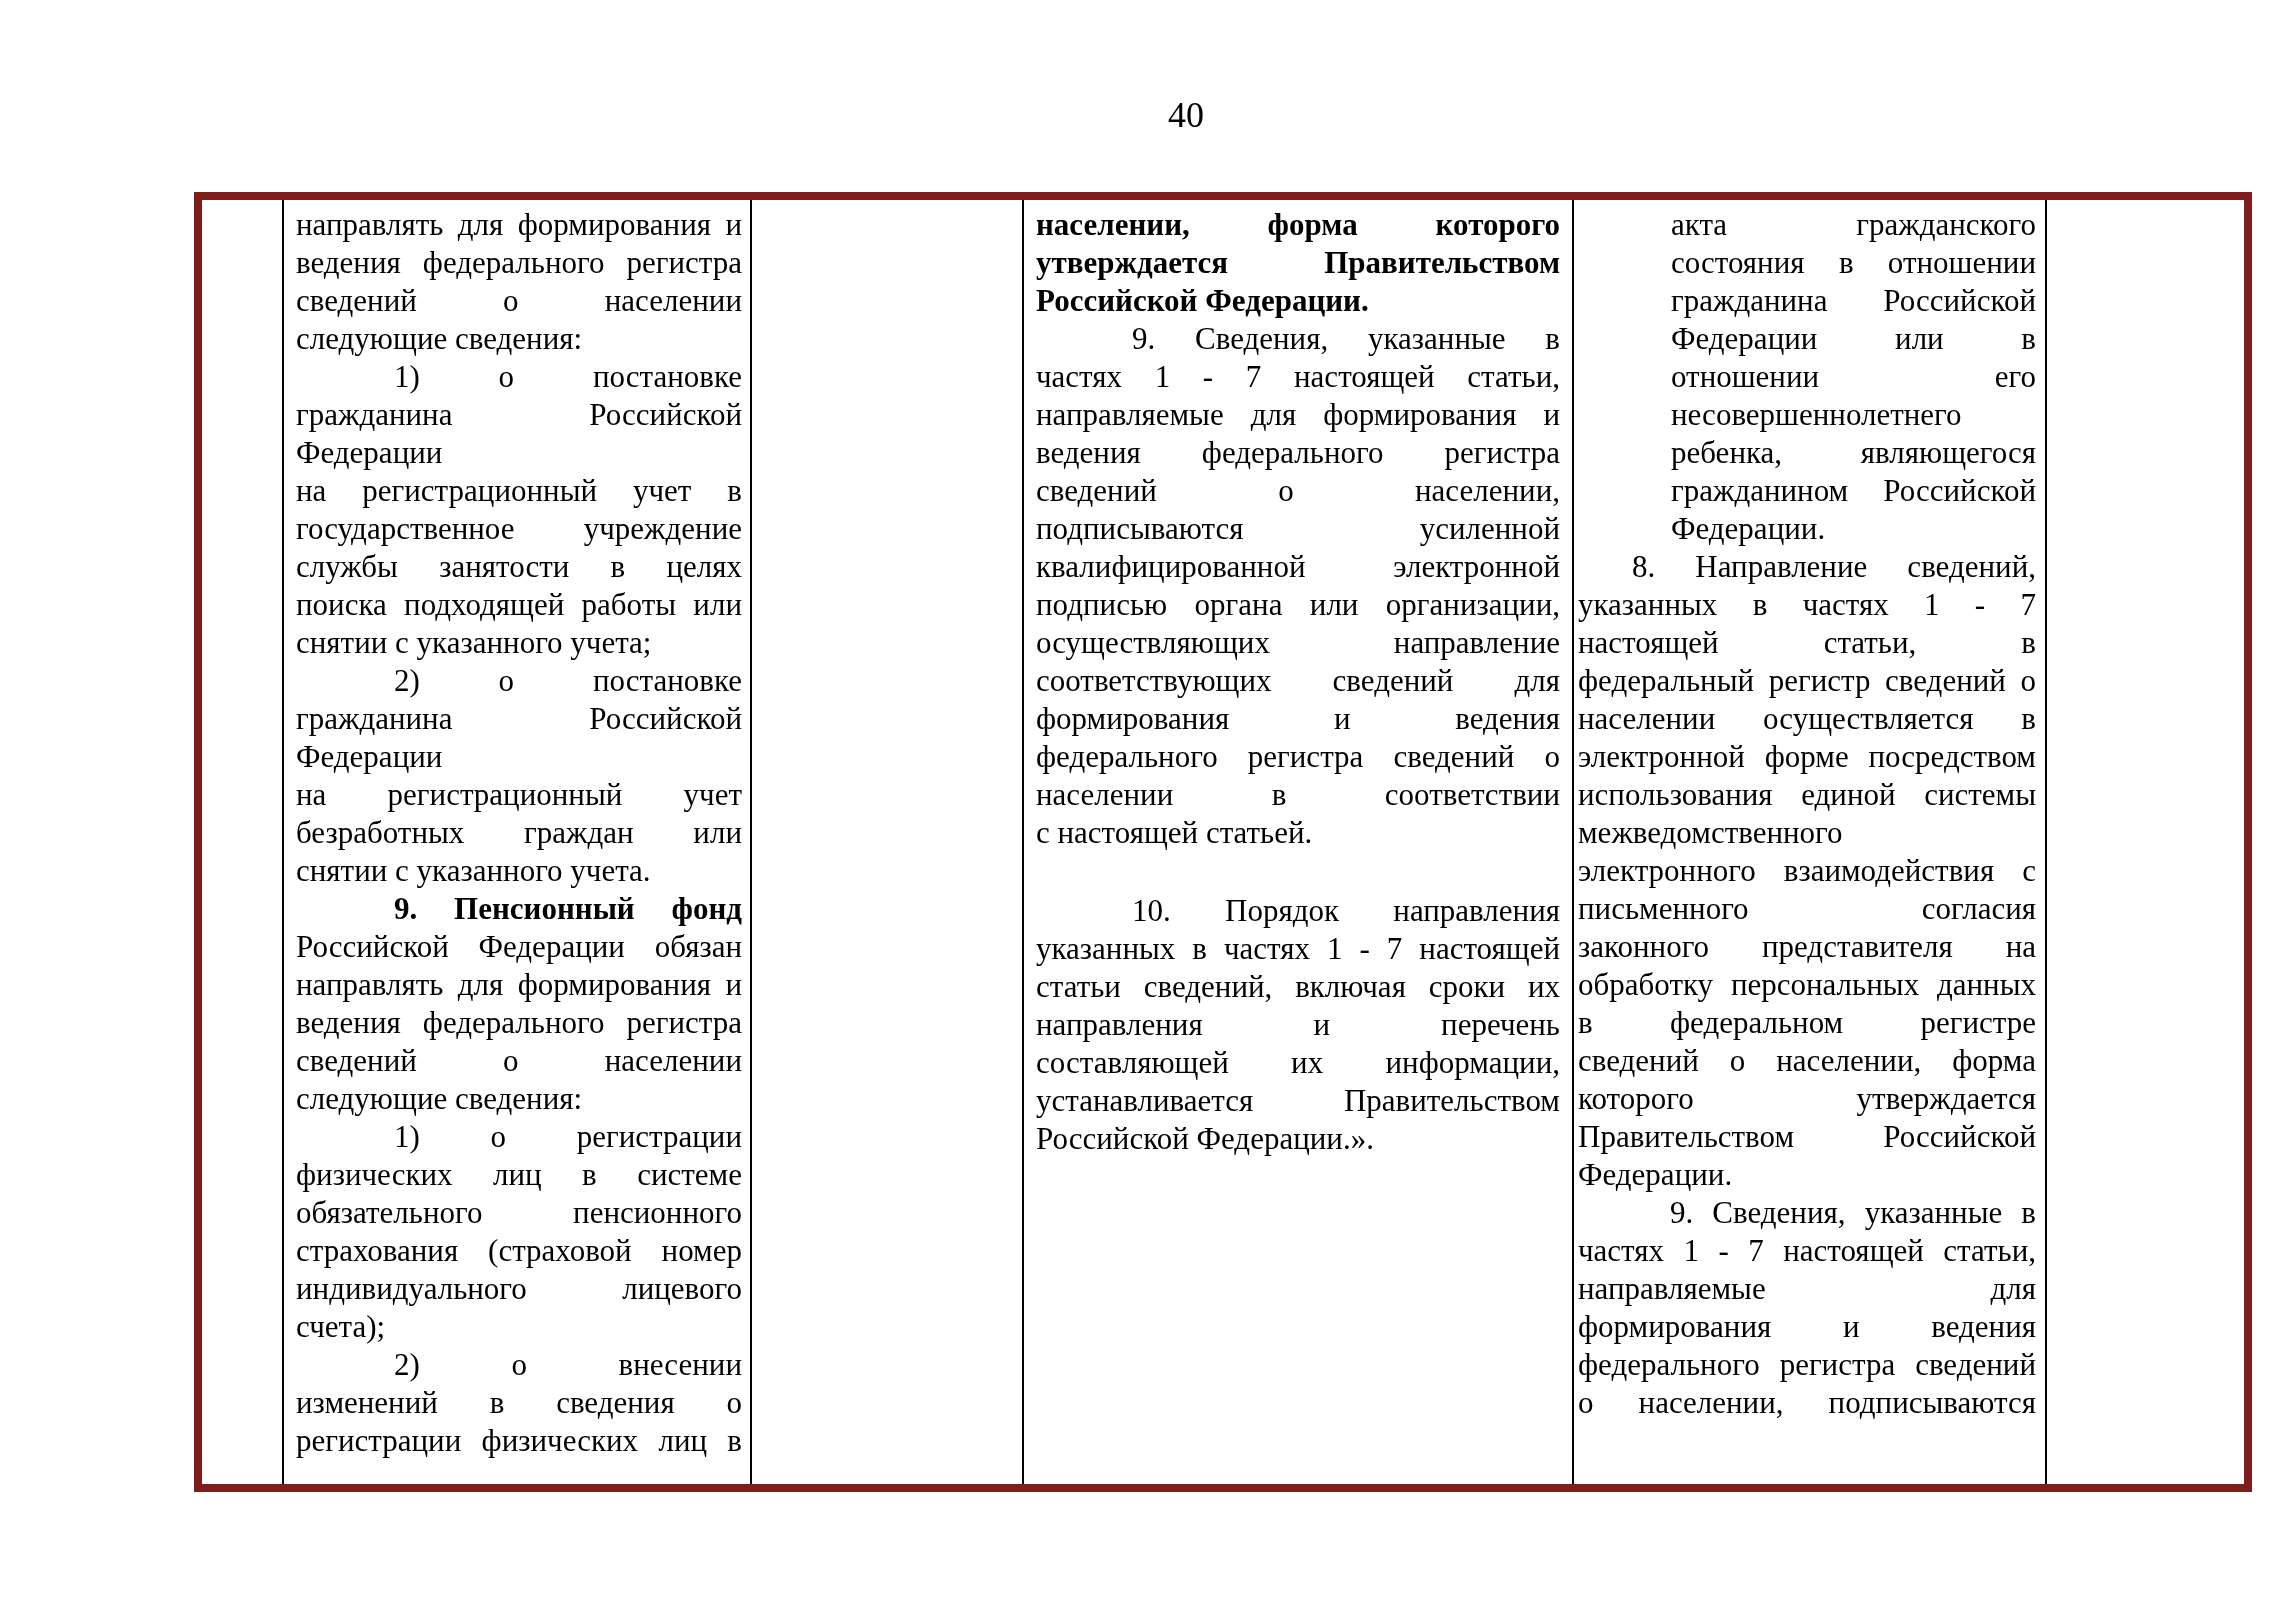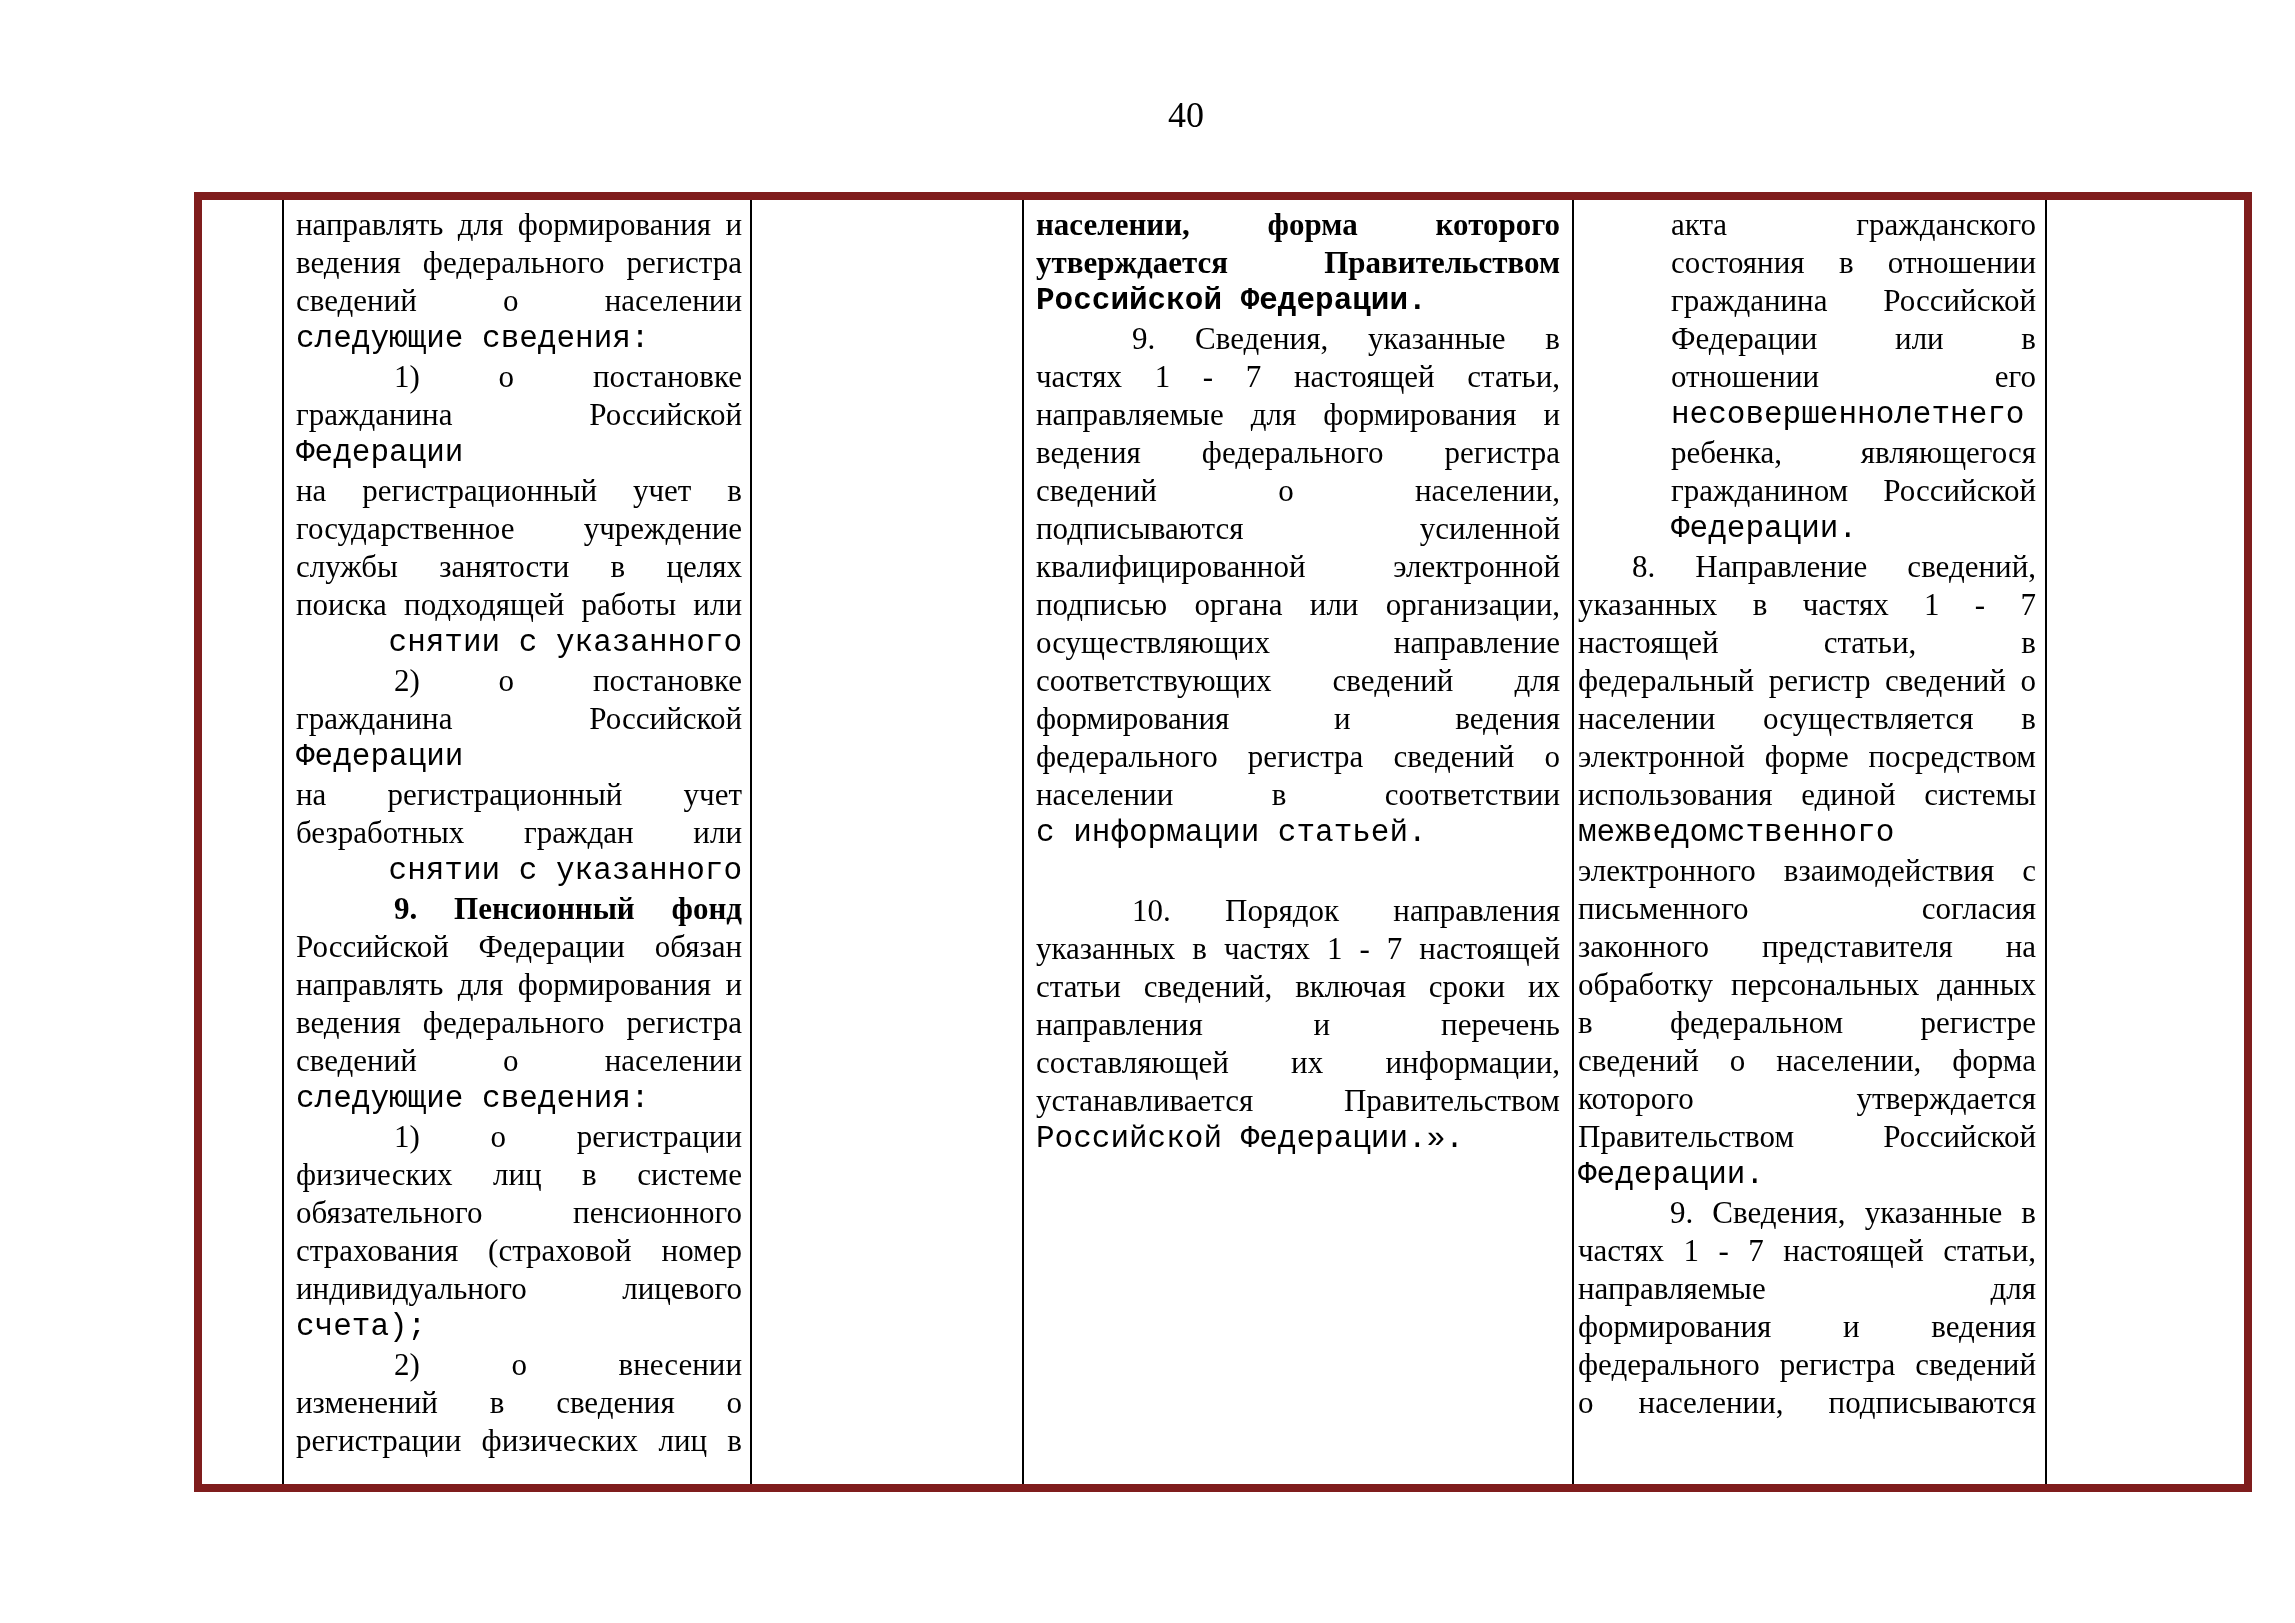--- a/index.html
+++ b/index.html
@@ -60,21 +60,20 @@
     line-height: 38px;
     overflow: hidden;
   }
   .line.just {
     text-align: justify;
     text-align-last: justify;
   }
   .line.left {
     text-align: right;
     text-align-last: left;
-    font-family: Liberation Mono, monospace;
   }
 </style>
 </head>
 <body>
 
 <div>
 
   <div class="page-number">40</div>
 
   <div class="doc-table">
@@ -145,21 +144,21 @@
           <div class="line just">ведения федерального регистра</div>
           <div class="line just">сведений о населении,</div>
           <div class="line just">подписываются усиленной</div>
           <div class="line just">квалифицированной электронной</div>
           <div class="line just">подписью органа или организации,</div>
           <div class="line just">осуществляющих направление</div>
           <div class="line just">соответствующих сведений для</div>
           <div class="line just">формирования и ведения</div>
           <div class="line just">федерального регистра сведений о</div>
           <div class="line just">населении в соответствии</div>
-          <div class="line left">с информации статьей.</div>
+          <div class="line left">с настоящей статьей.</div>
         </div>
         <div class="para">
           <div class="line just" style="text-indent: 96px; margin-top: 40px;">10. Порядок направления</div>
           <div class="line just">указанных в частях 1 - 7 настоящей</div>
           <div class="line just">статьи сведений, включая сроки их</div>
           <div class="line just">направления и перечень</div>
           <div class="line just">составляющей их информации,</div>
           <div class="line just">устанавливается Правительством</div>
           <div class="line left">Российской Федерации.».</div>
         </div>

